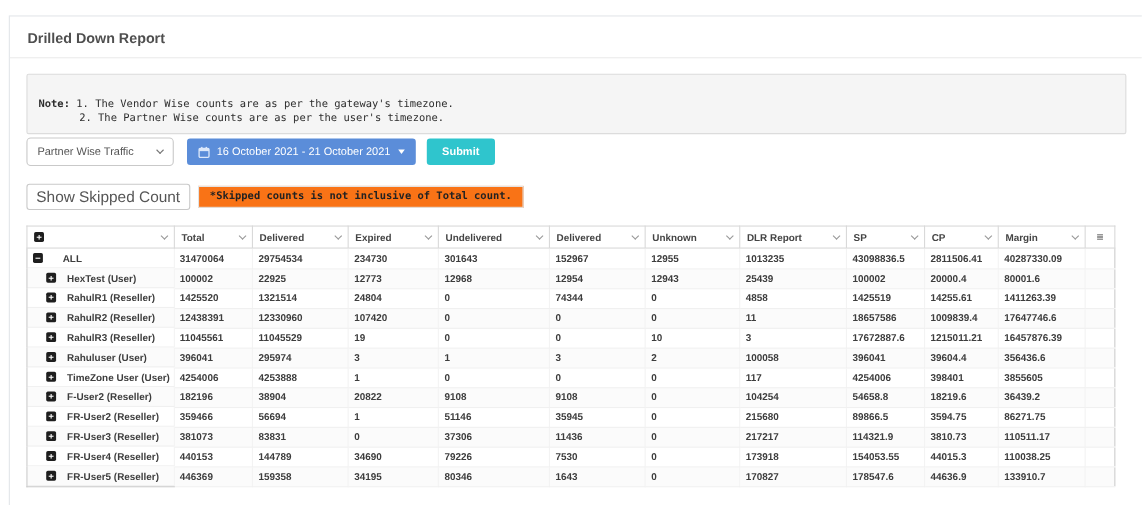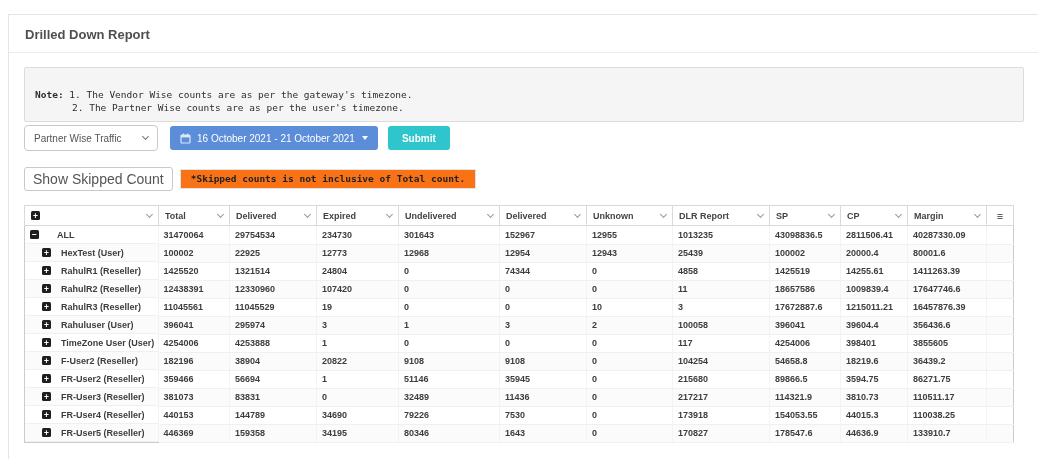--- a/index.html
+++ b/index.html
@@ -334,21 +334,21 @@
               <td class="menu-td"></td>
             </tr>
             <tr class="striped">
               <td class="name-cell lvl1">
                 <span class="expand-icon">+</span>
                 <span class="row-name">FR-User3 (Reseller)</span>
               </td>
               <td>381073</td>
               <td>83831</td>
               <td>0</td>
-              <td>32489</td>
+              <td>37306</td>
               <td>11436</td>
               <td>0</td>
               <td>217217</td>
               <td>114321.9</td>
               <td>3810.73</td>
               <td>110511.17</td>
               <td class="menu-td"></td>
             </tr>
             <tr>
               <td class="name-cell lvl1">

